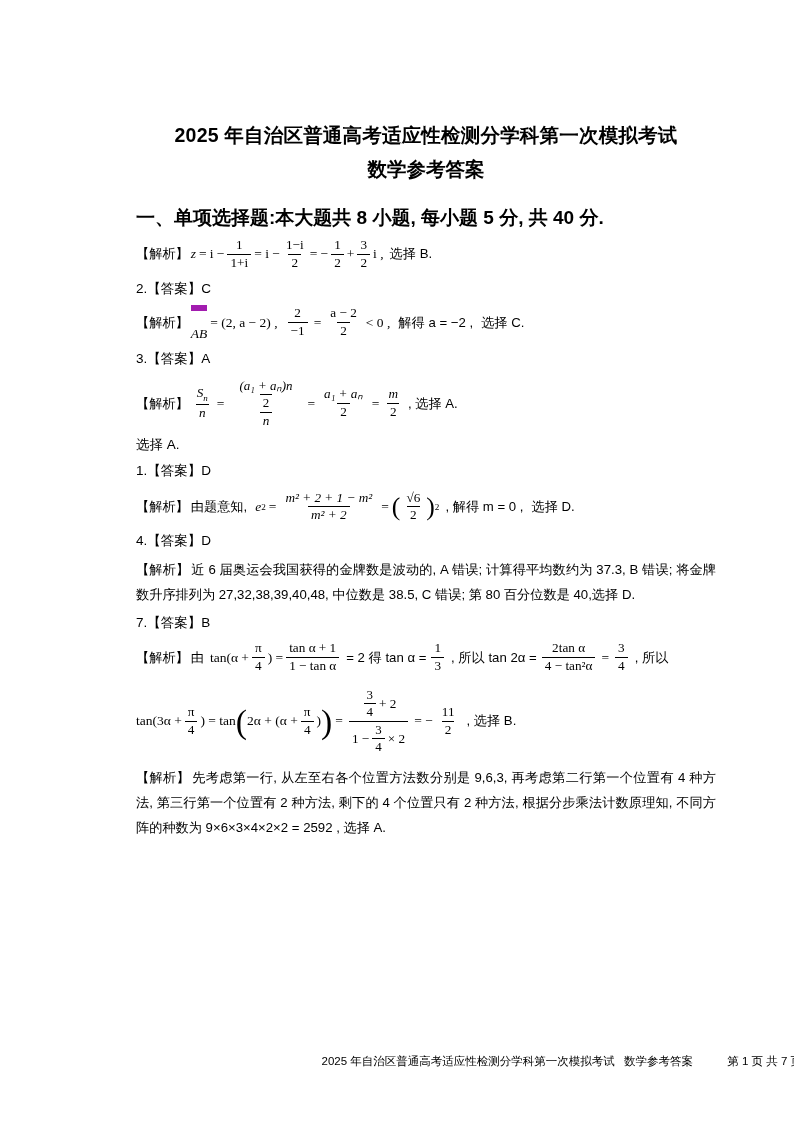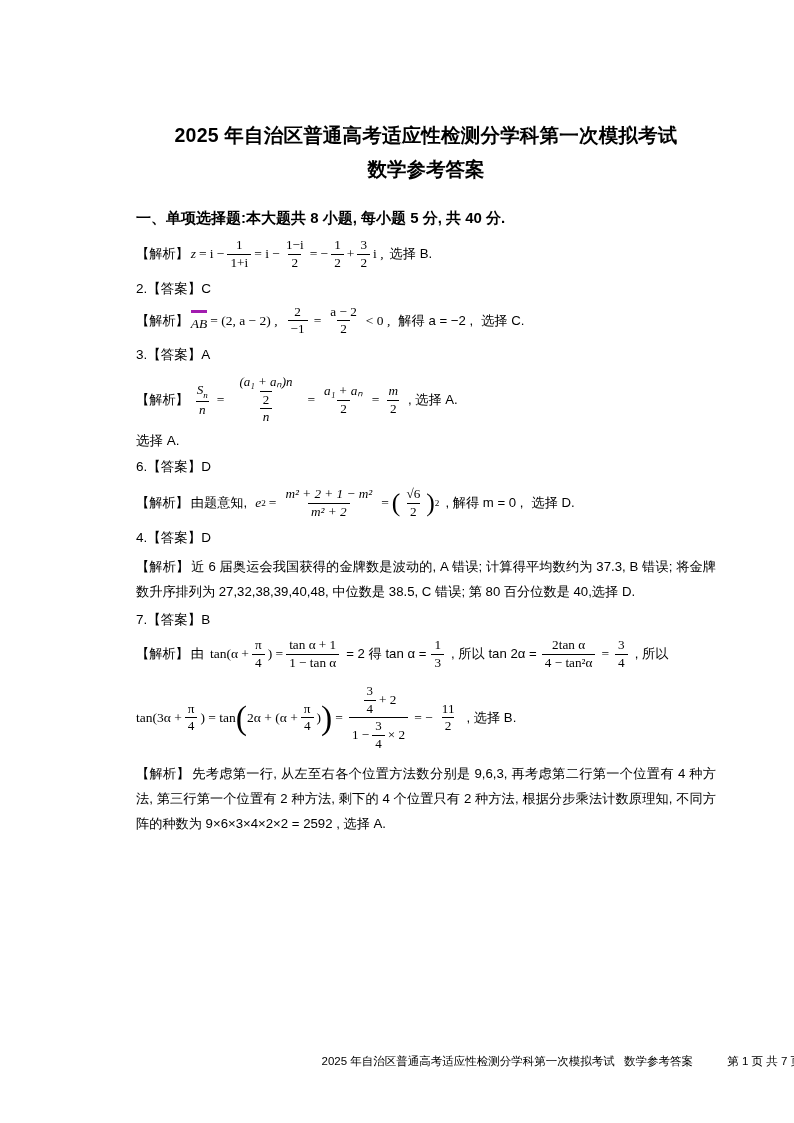--- a/index.html
+++ b/index.html
@@ -35,21 +35,21 @@
   h2.doc-subtitle {
     font-family: "Liberation Sans", "DejaVu Sans", sans-serif;
     font-size: 19.5px;
     font-weight: bold;
     text-align: center;
     margin: 0 0 22px 0;
     line-height: 34px;
   }
   .section-heading {
     font-family: "Liberation Sans", "DejaVu Sans", sans-serif;
-    font-size: 15px;
+    font-size: 19px;
     font-weight: bold;
     margin: 0 0 10px 0;
     line-height: 20px;
   }
   .qline {
     font-family: "Liberation Sans", "DejaVu Sans", sans-serif;
     font-size: 13.5px;
     margin: 0 0 6px 0;
     line-height: 20px;
   }
@@ -85,23 +85,23 @@
     vertical-align: middle;
     margin: 0 3px;
     font-size: 0.98em;
     line-height: 1.12;
   }
   .frac .num { padding: 0 3px 1px 3px; }
   .frac .den { padding: 1px 3px 0 3px; border-top: 1px solid #000; }
   .sup { font-size: 0.68em; vertical-align: super; font-style: normal; }
   .sub { font-size: 0.68em; vertical-align: sub; font-style: italic; }
   .vecbar {
-    border-top: 3px solid #a21caf;
+    border-top: 6px solid #a21caf;
     display: inline-block;
-    padding-top: 4px;
+    padding-top: 16px;
     line-height: 1.05;
   }
   .paren-big {
     display: inline-flex;
     align-items: center;
     font-size: 1.9em;
     line-height: 0.8;
     font-weight: 300;
   }
   .paren-mid {
@@ -206,21 +206,21 @@
     </span>
     <span class="mo">=</span>
     <span class="frac">
       <span class="num mi">m</span>
       <span class="den">2</span>
     </span>
     <span class="tag" style="margin-left:4px">, 选择 A.</span>
   </div>
   <p class="qline" style="margin-bottom:6px">选择 A.</p>
 
-  <p class="qline">6.【答案】D</p>
+  <p class="qline">1.【答案】D</p>
   <div class="mathline" style="margin:10px 0 8px 0;">
     <span class="tag">【解析】</span>
     <span class="tag">由题意知,</span>
     <span class="mi" style="margin-left:6px">e</span>
     <span class="sup">2</span>
     <span class="mo">=</span>
     <span class="frac">
       <span class="num mi">m² + 2 + 1 − m²</span>
       <span class="den mi">m² + 2</span>
     </span>

